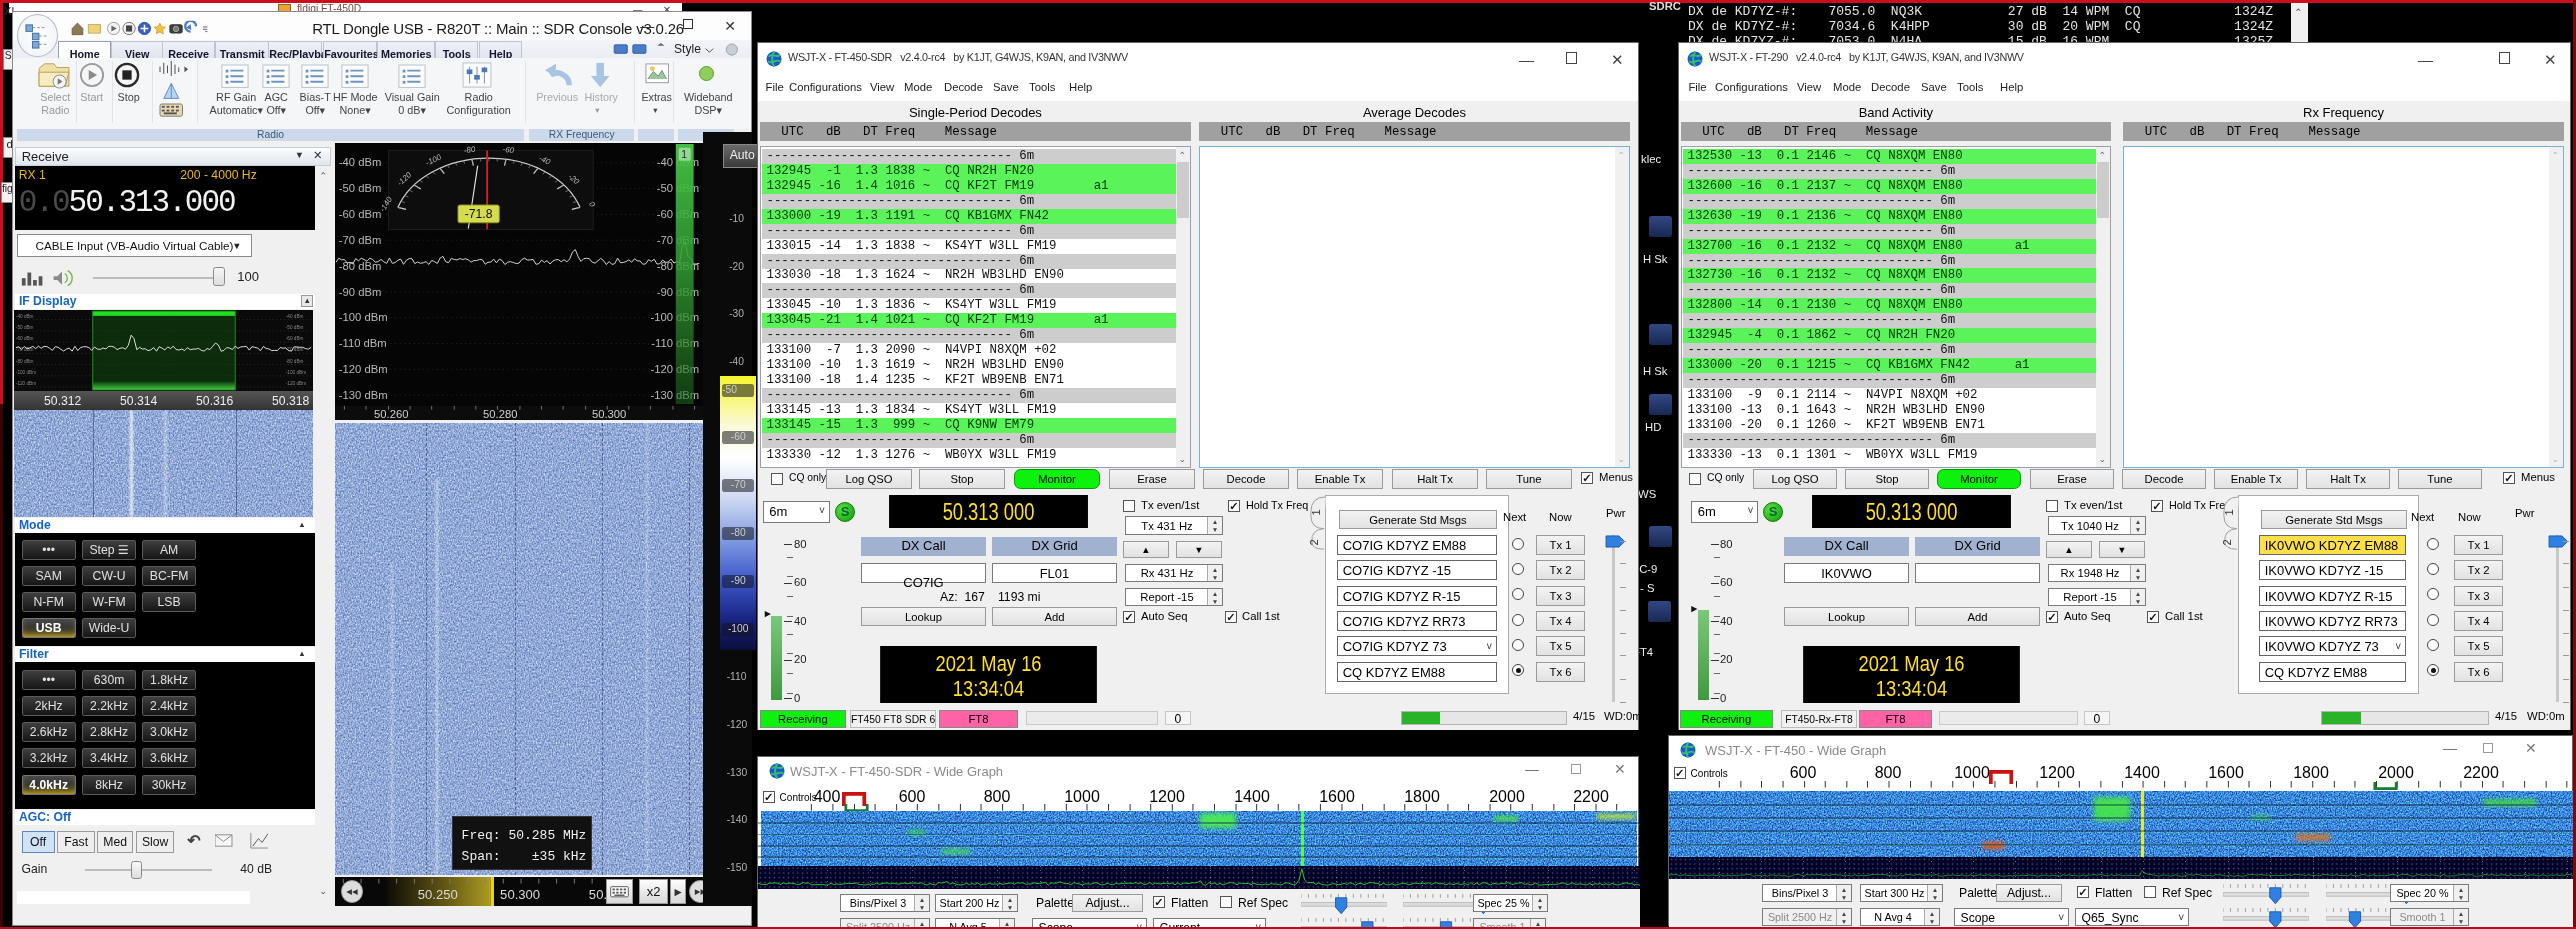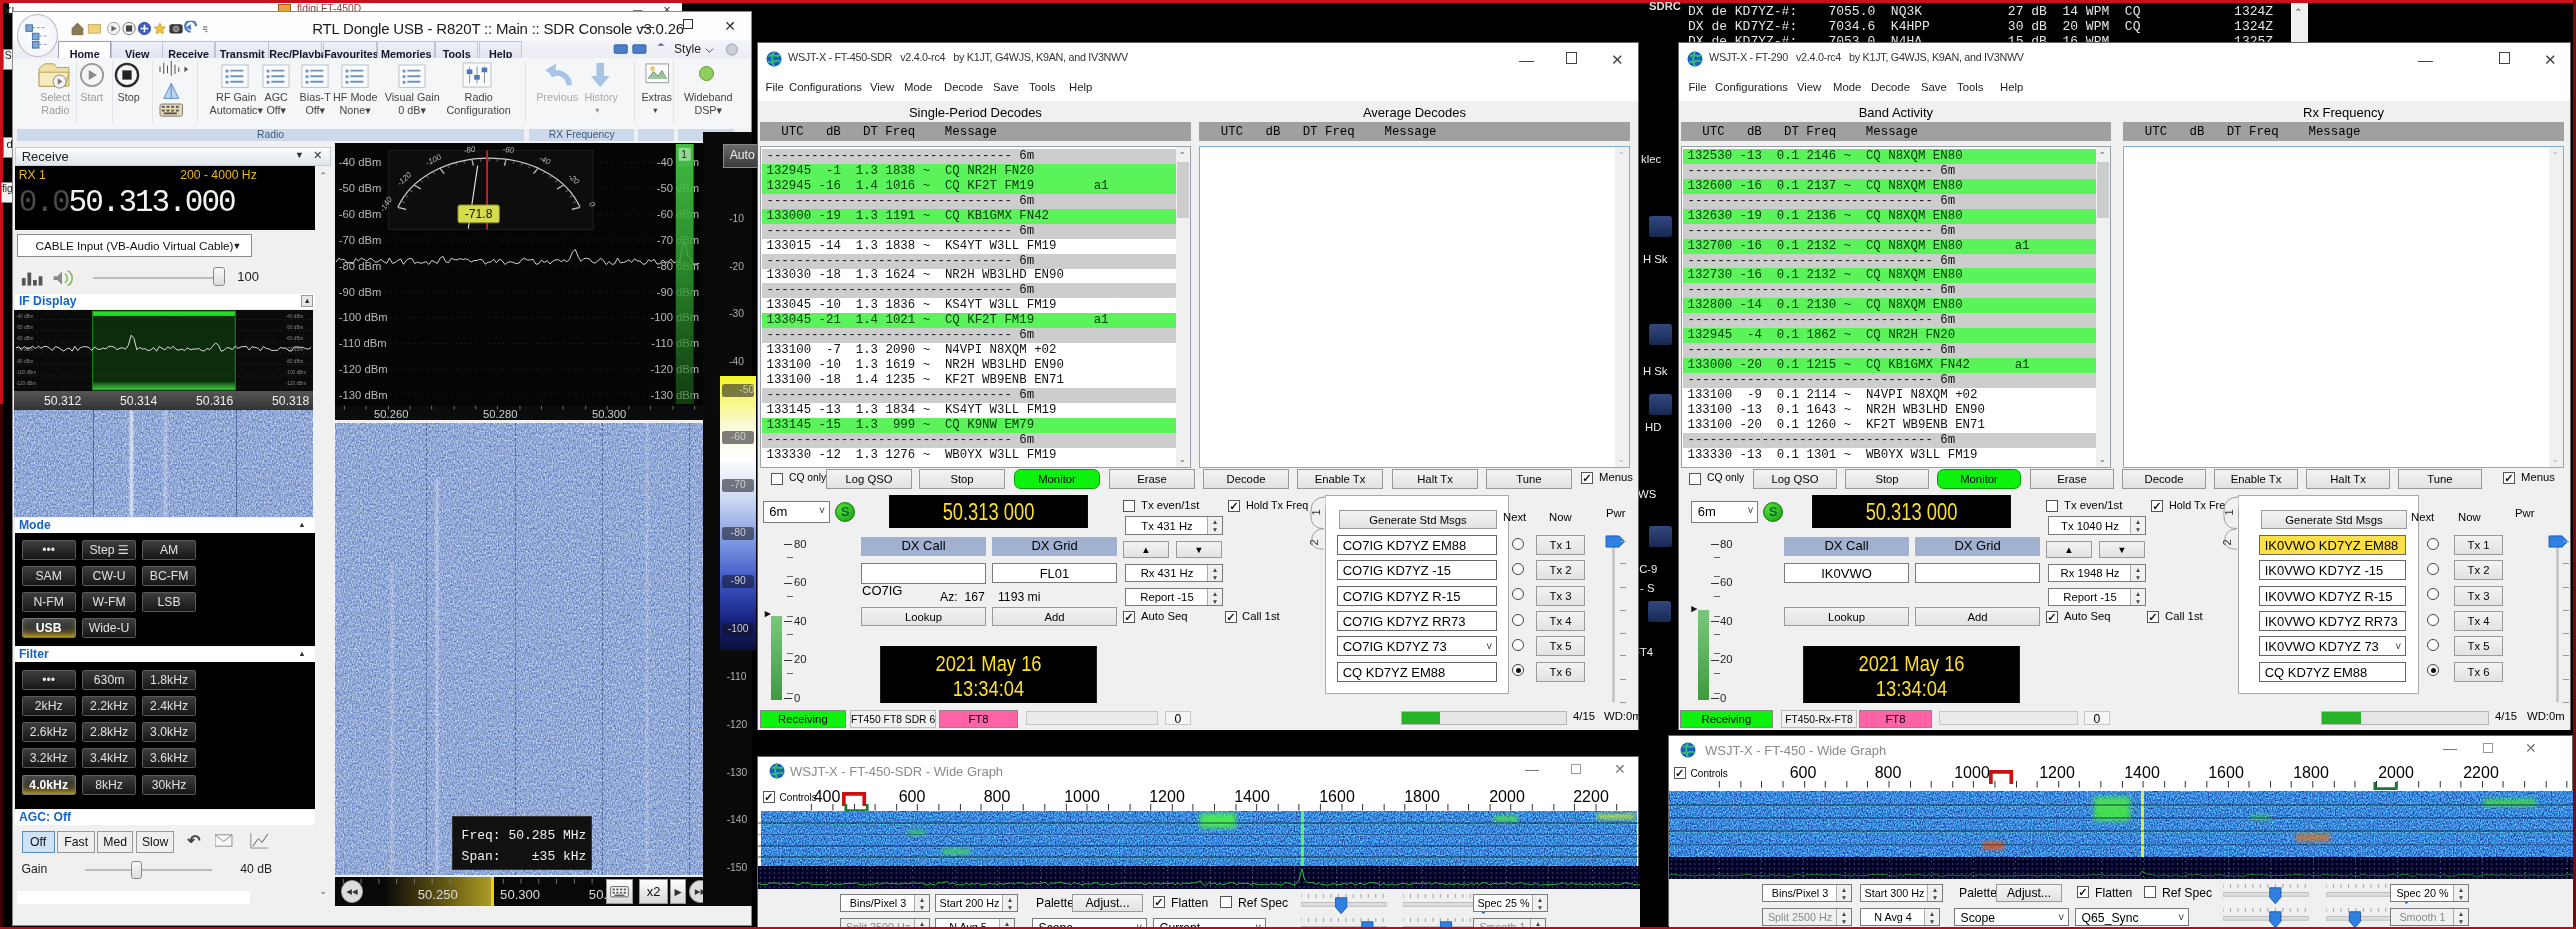--- a/index.html
+++ b/index.html
@@ -521,21 +521,21 @@
 <div class="a" style="left:354px;top:2.8px;width:22.5px;height:22.5px;border-radius:50%;background:#ddd;border:0.9px solid #999;color:#333;font-size:11.3px;text-align:center;padding-top:3.8px">▸▸</div>
 </div>
 
   <div class="a" style="left:690px;top:120px;width:49px;height:774px;background:#0a0a0a">
 <div class="a" style="left:20px;top:11.3px;width:38px;height:24.4px;background:linear-gradient(#6a6a6a,#3a3a3a);border:0.9px solid #888;color:#eee;font-size:12.2px;text-align:center;padding-top:3.8px">Auto</div>
 <div class="a" style="left:26px;top:81px;color:#b0b0b0;font-size:10.3px">-10</div>
       <div class="a" style="left:26px;top:129px;color:#b0b0b0;font-size:10.3px">-20</div>
       <div class="a" style="left:26px;top:176px;color:#b0b0b0;font-size:10.3px">-30</div>
       <div class="a" style="left:26px;top:224px;color:#b0b0b0;font-size:10.3px">-40</div>
 <div class="a" style="left:17px;top:244px;width:36px;height:274px;background:linear-gradient(#f5f52a 0%,#fafad8 18%,#ffffff 30%,#cdd8f2 45%,#7e9ae0 60%,#3c55c8 75%,#16207a 90%,#0a0f3a 100%)"></div>
-<div class="a" style="left:19px;top:252px;width:32px;height:13px;background:rgba(20,20,30,.55);border-radius:2.8px;color:#ccc;font-size:10.3px;text-align:right">-50</div>
+<div class="a" style="left:19px;top:252px;width:32px;height:13px;background:rgba(20,20,30,.55);border-radius:2.8px;color:#ccc;font-size:10.3px;text-align:left">-50</div>
       <div class="a" style="left:19px;top:299px;width:32px;height:13px;background:rgba(20,20,30,.55);border-radius:2.8px;color:#ccc;font-size:10.3px;text-align:center">-60</div>
       <div class="a" style="left:19px;top:347px;width:32px;height:13px;background:rgba(20,20,30,.55);border-radius:2.8px;color:#ccc;font-size:10.3px;text-align:center">-70</div>
       <div class="a" style="left:19px;top:395px;width:32px;height:13px;background:rgba(20,20,30,.55);border-radius:2.8px;color:#ccc;font-size:10.3px;text-align:center">-80</div>
       <div class="a" style="left:19px;top:443px;width:32px;height:13px;background:rgba(20,20,30,.55);border-radius:2.8px;color:#ccc;font-size:10.3px;text-align:center">-90</div>
       <div class="a" style="left:19px;top:491px;width:32px;height:13px;background:rgba(20,20,30,.55);border-radius:2.8px;color:#ccc;font-size:10.3px;text-align:center">-100</div>
 <div class="a" style="left:23.5px;top:539px;color:#b0b0b0;font-size:10.3px">-110</div>
       <div class="a" style="left:23.5px;top:587px;color:#b0b0b0;font-size:10.3px">-120</div>
       <div class="a" style="left:23.5px;top:635px;color:#b0b0b0;font-size:10.3px">-130</div>
       <div class="a" style="left:23.5px;top:682px;color:#b0b0b0;font-size:10.3px">-140</div>
       <div class="a" style="left:23.5px;top:730px;color:#b0b0b0;font-size:10.3px">-150</div>
@@ -632,21 +632,21 @@
     <div class="spin" style="left:367px;top:545px;width:98px;height:18px">Report -15<div class="ar">
         <span>▲</span>
         <span>▼</span>
       </div></div>
     <div class="chk" style="left:365px;top:568px">✓</div>
     <div class="lbl" style="left:383px;top:567px">Auto Seq</div>
     <div class="chk" style="left:467px;top:568px">✓</div>
     <div class="lbl" style="left:484px;top:567px">Call 1st</div>
     <div class="a" style="left:103px;top:494px;width:125px;height:19px;background:#a0b2d0;font-size:13px;text-align:center;padding-top:0.9px">DX Call</div>
     <div class="a" style="left:234px;top:494px;width:125px;height:19px;background:#a0b2d0;font-size:13px;text-align:center;padding-top:0.9px">DX Grid</div>
-    <div class="a" style="left:103px;top:520px;width:125px;height:20px;background:#fff;border:0.9px solid #7a7a7a;font-size:13px;text-align:left;padding-top:19px">CO7IG</div>
+    <div class="a" style="left:103px;top:520px;width:125px;height:20px;background:#fff;border:0.9px solid #7a7a7a;font-size:13px;text-align:center;padding-top:11px">CO7IG</div>
     <div class="a" style="left:234px;top:520px;width:125px;height:20px;background:#fff;border:0.9px solid #7a7a7a;font-size:13px;text-align:center;padding-top:1.9px">FL01</div>
     <div class="lbl" style="left:182px;top:547px;font-size:12.2px">Az:  167</div>
     <div class="lbl" style="left:240px;top:547px;font-size:12.2px">1193 mi</div>
     <div class="btn" style="left:103px;top:564px;width:125px;height:19px">Lookup</div>
     <div class="btn" style="left:234px;top:564px;width:125px;height:19px">Add</div>
     <div class="a" style="left:103px;top:603px;width:255px;height:57px;background:#000;color:#ffdf2a;text-align:center;font-size:21.6px;line-height:25px;padding-top:4.7px;transform:scaleX(.85);transform-origin:50% 50%">2021 May 16<br>13:34:04</div>
     <div class="a" style="left:2.8px;top:491px;width:68px;height:169px;background:#f0f0f0"></div>
     <div class="a" style="left:36px;top:495px;font-size:11.3px;color:#222">80</div>
     <div class="a" style="left:26px;top:501px;width:8.4px;height:1.4px;background:#333"></div>
     <div class="a" style="left:36px;top:533px;font-size:11.3px;color:#222">60</div>

